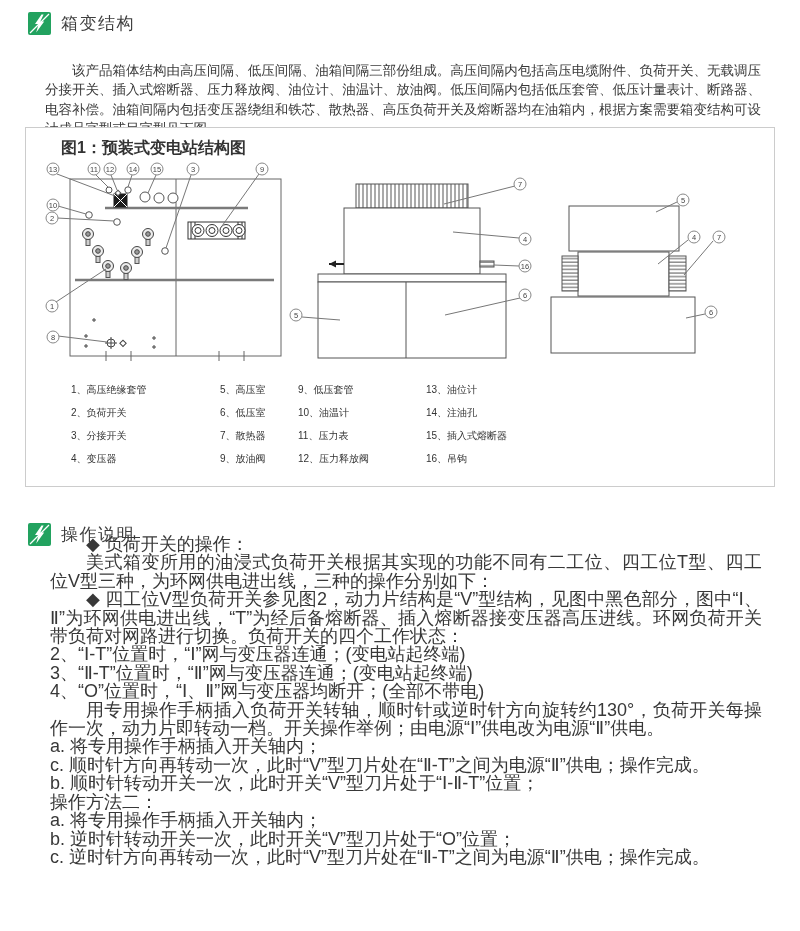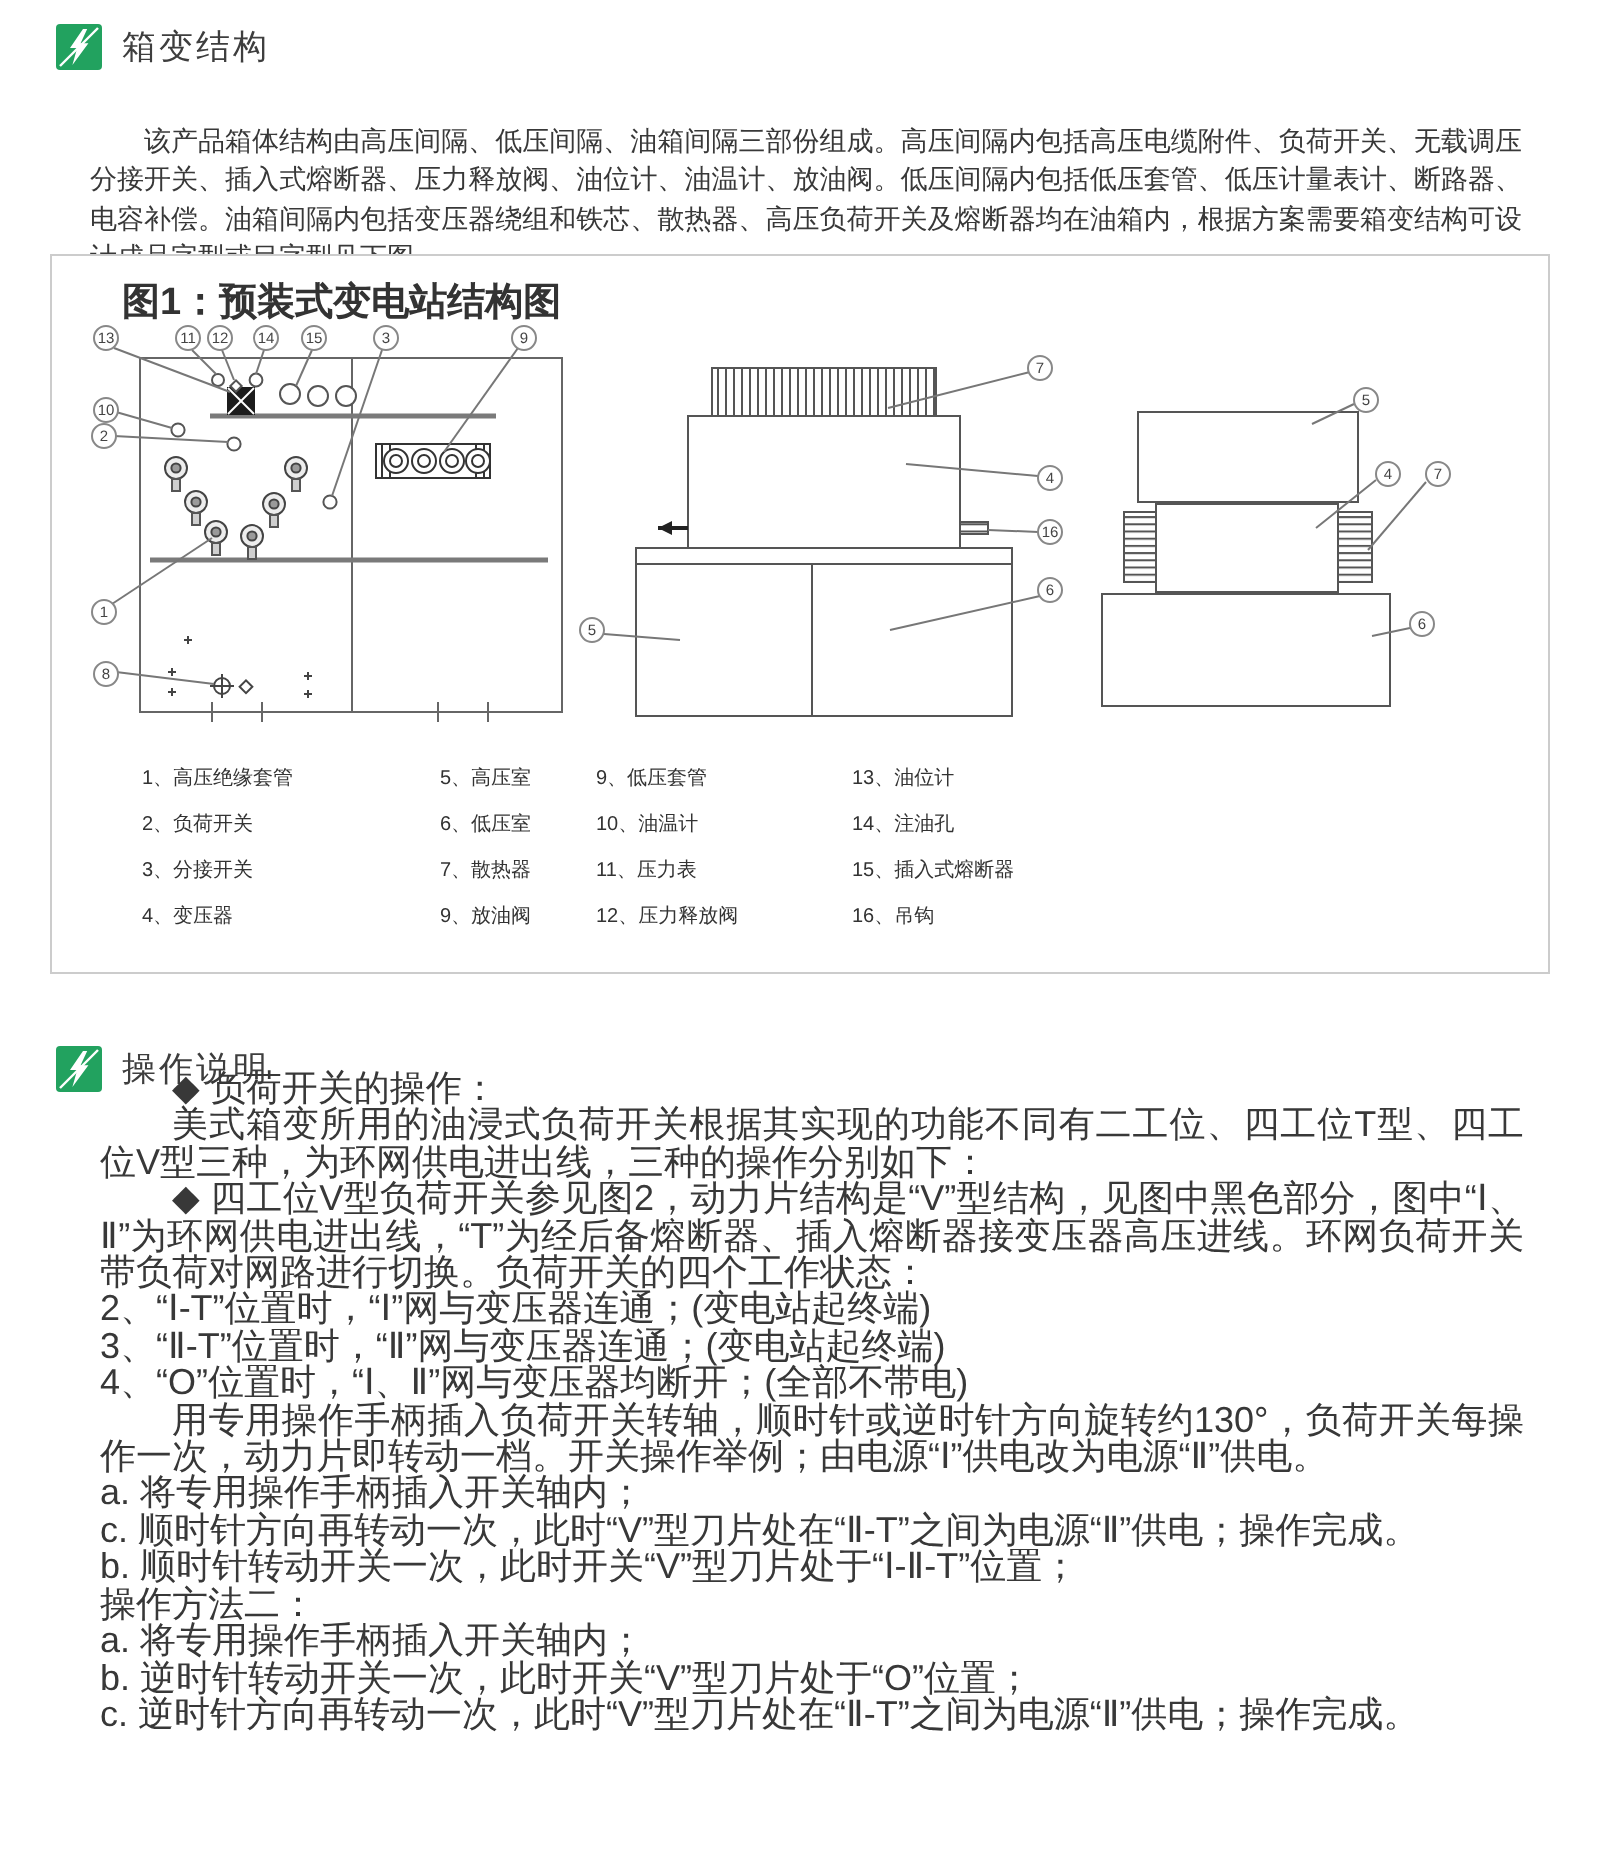--- a/index.html
+++ b/index.html
@@ -16,21 +16,21 @@
 
   .intro{
     position:absolute;left:45px;top:47px;width:716px;
     font-size:13.5px;line-height:19.5px;text-align:justify;text-indent:2em;color:#383838;
   }
 
   .figure-box{
     position:absolute;left:25px;top:127px;width:748px;height:358px;
     border:1px solid #cccccc;background:#fff;
   }
-  .fig-caption{position:absolute;left:35px;top:10px;font-size:19px;font-weight:bold;color:#333;}
+  .fig-caption{position:absolute;left:35px;top:10px;font-size:16px;font-weight:bold;color:#333;}
   .diagram-svg{position:absolute;left:0;top:0;}
 
   .legend-col{position:absolute;top:250px;font-size:10px;color:#333;}
   .legend-col div{height:23px;line-height:23px;white-space:nowrap;}
   #lc1{left:45px;} #lc2{left:194px;} #lc3{left:272px;} #lc4{left:400px;}
 
   .ops{
     position:absolute;left:50px;top:535px;width:712px;
     font-size:18px;line-height:18.4px;color:#383838;text-align:justify;
   }

